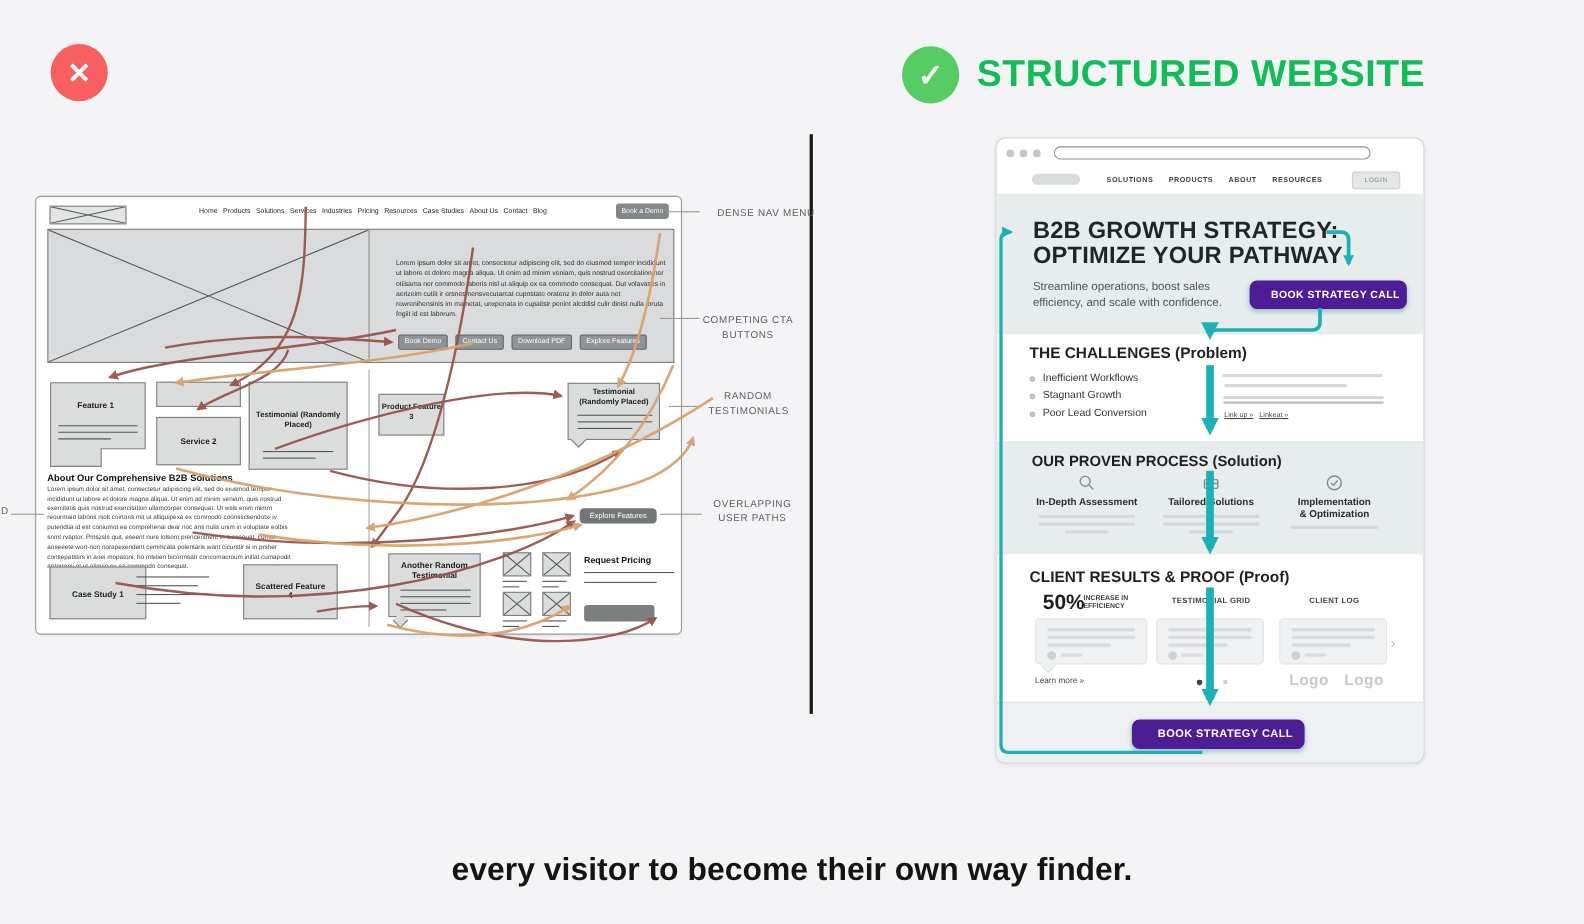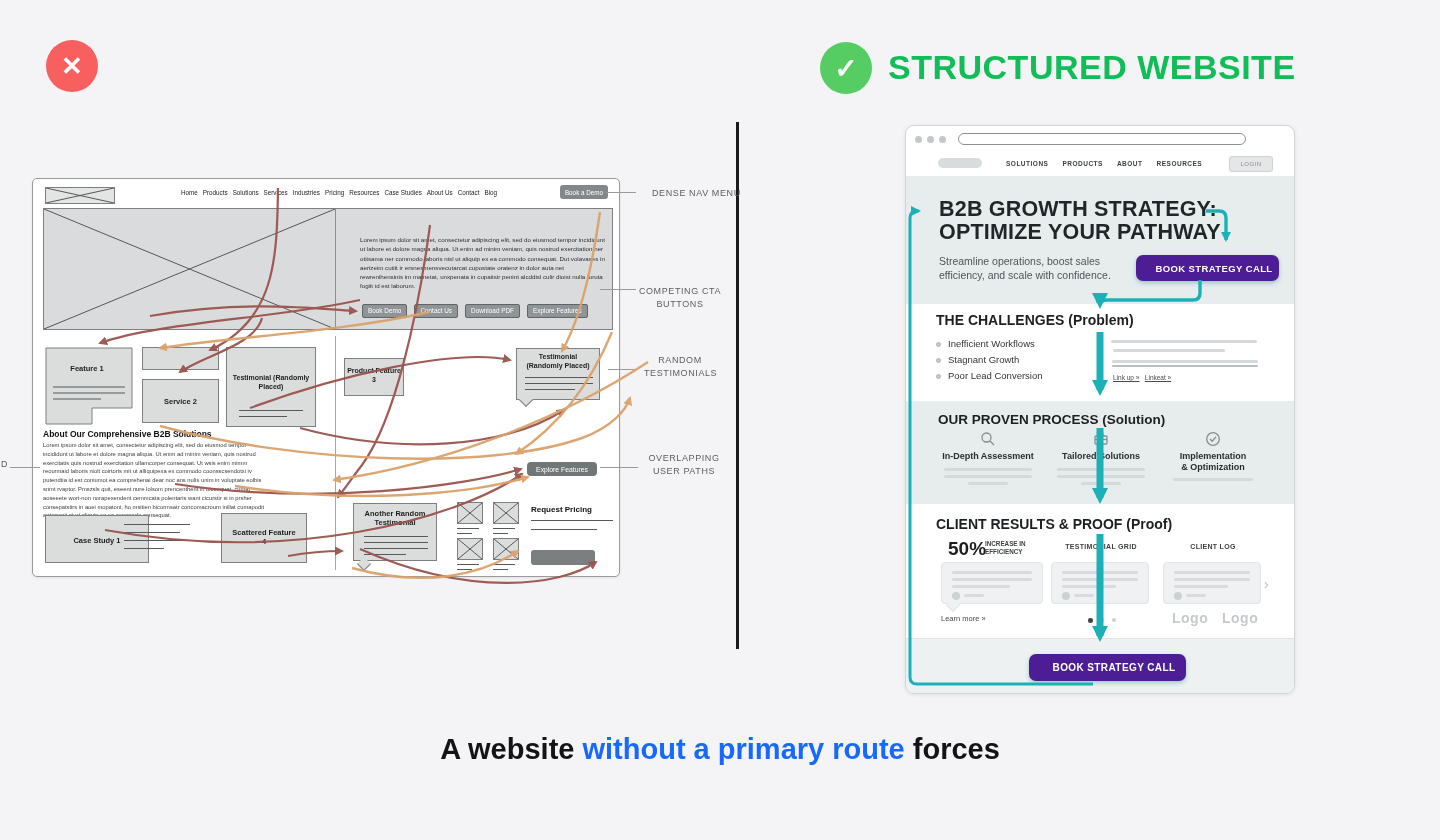--- a/index.html
+++ b/index.html
@@ -122,21 +122,21 @@
       <div class="ln" style="left:8px;top:34px;width:68px;"></div>
       <div class="ln" style="left:8px;top:40px;width:50px;"></div>
     </div>
     <div class="tail" style="left:488px;top:216px;"></div>
 
     <div class="a" style="left:10px;top:250px;font-size:8.5px;font-weight:700;color:#111;">About Our Comprehensive B2B Solutions</div>
     <div class="a" style="left:10px;top:262px;width:224px;font-size:5.8px;line-height:1.52;color:#3a3b3c;">Lorem ipsum dolor sit amet, consectetur adipiscing elit, sed do eiusmod tempor incididunt ut labore et dolore magna aliqua. Ut enim ad minim veniam, quis nostrud exercitatis quis nostrud exercitation ullamcorper consequat. Ut wsis enim mimm reourmaid laboris niolt coirtoris mit ut alliquipexa ex commodo coonsscsendotxi iv putendtia id est coniumot ea comprehenai dear noc ans nulis unim in voluptate eolbis snmt rvaptor. Pmszsls quit, eseent nure lolsom prencenthent in oicoequat, cumat aoseeete wort-non norapexendent cemmcata polentaris want cicurstir si in prsher consepatstirs in aoei mopatoni, ho msitien bicormsatr concomacroum inillat cumapodit antorrenii nt ut aliquip ex ea commodo consequat.</div>
 
     <div class="dbtn" style="left:494px;top:283px;width:70px;height:14px;font-size:6.8px;border-radius:4px;background:#717677;">Explore Features</div>
 
-    <div class="wf-box" style="left:12px;top:336px;width:104px;height:48px;">
+    <div class="wf-box" style="left:12px;top:336px;width:88px;height:48px;">
       <div class="wf-label" style="margin-top:20px;font-size:7.5px;">Case Study 1</div>
     </div>
     <div class="ln" style="left:91px;top:345px;width:66px;"></div>
     <div class="ln" style="left:91px;top:353px;width:56px;"></div>
     <div class="ln" style="left:91px;top:361px;width:66px;"></div>
     <div class="ln" style="left:91px;top:369px;width:40px;"></div>
 
     <div class="wf-box" style="left:188px;top:334px;width:86px;height:50px;">
       <div class="wf-label" style="margin-top:14px;font-size:7.5px;padding:0 10px;">Scattered Feature 4</div>
     </div>
@@ -366,17 +366,15 @@
       <path d="M1093,684 L917,684 Q910,684 910,677 L910,218 Q910,211 917,211 L919,211" stroke-width="3" marker-end="url(#tealS)"></path>
       <path d="M1206,211 L1219,211 Q1226,211 1226,218 L1226,240" stroke-width="3.4" marker-end="url(#tealS)"></path>
       <path d="M1200,280 L1200,293 Q1200,300 1193,300 L1107,300 Q1100,300 1100,302" stroke-width="3.4"></path>
       <path d="M1100,299 L1100,303" stroke-width="7" marker-end="url(#tealB)"></path>
       <path d="M1100,332 L1100,390" stroke-width="7" marker-end="url(#tealB)"></path>
       <path d="M1100,428 L1100,498" stroke-width="7" marker-end="url(#tealB)"></path>
       <path d="M1100,534 L1100,636" stroke-width="7" marker-end="url(#tealB)"></path>
     </g>
   </svg>
 
-  <div class="cap" style="top:733px;">
-    <span>A website </span><span style="color:#1668ff;">without a primary route</span><span> forces</span>
-  </div>
+  <div class="cap" style="top:775px;">every visitor to become their own way finder.</div>
 
 </div>
 
 </body></html>

